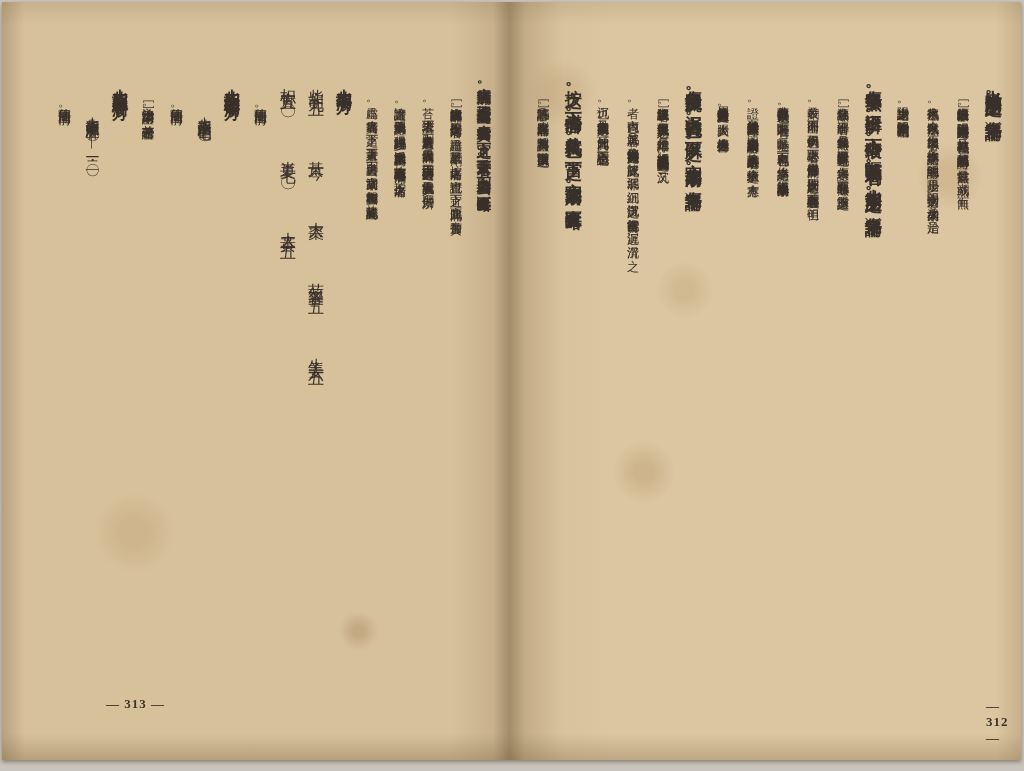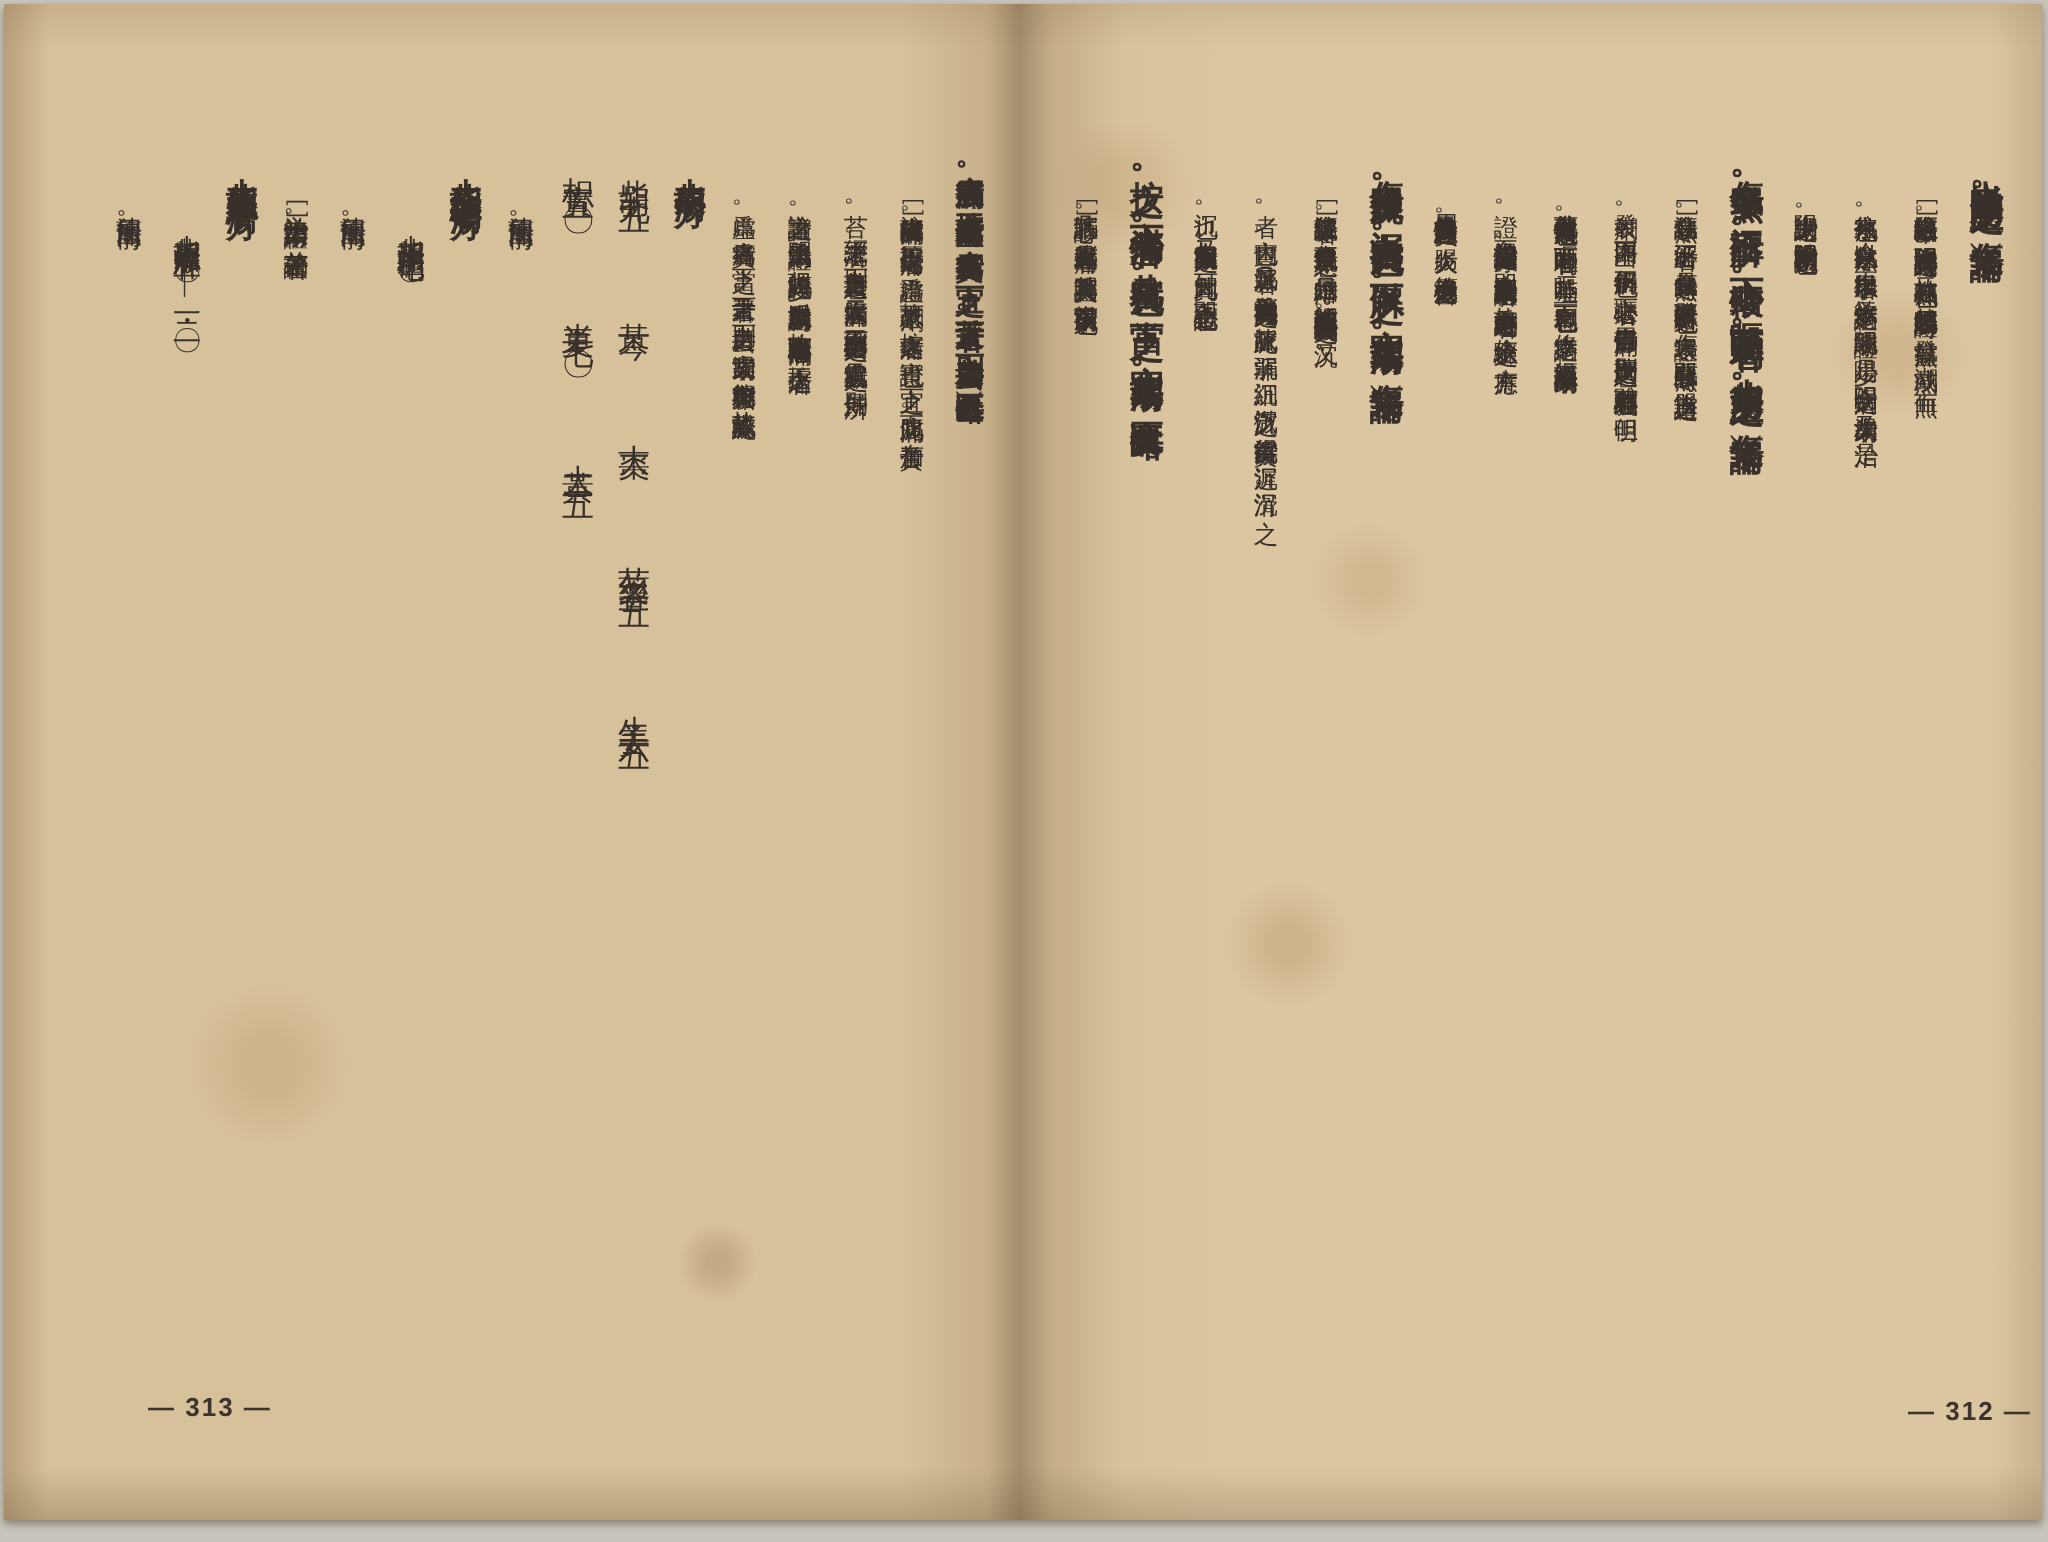--- a/index.html
+++ b/index.html
@@ -45,25 +45,25 @@
   .note{font-size:12.2px;letter-spacing:.35px;padding-inline-start:21px;}
   .heading{font-size:16px;letter-spacing:2px;font-weight:bold;}
   .addline{font-size:14px;letter-spacing:1.2px;padding-inline-start:30px;}
   .method{font-size:13px;letter-spacing:1px;padding-inline-start:21px;}
   .indication{font-size:12.5px;letter-spacing:.5px;padding-inline-start:21px;}
   .ingredient-col{font-size:16px;letter-spacing:3.5px;}
   .ing{margin-inline-end:54px;}
   .ing:last-child{margin-inline-end:0;}
   .page-number{
     position:absolute;
-    font-family:Liberation Sans, sans-serif;
-    font-size:13px;font-weight:bold;color:#3c342c;letter-spacing:1px;
+    font-family:Liberation Serif, serif;
+    font-size:13px;font-weight:bold;color:#3c342c;letter-spacing:1px;margin-left:32px;
   }
   .pn-left{left:72px;top:694px;}
-  .pn-right{left:952px;top:696px;text-align:center;}
+  .pn-right{left:952px;top:696px;}
 </style>
 </head>
 <body>
 
 <div class="scan">
 
   <div class="vtext" style="top:74px;right:13px;width:480px;height:660px;">
     <div class="col quote">出者大陷胸湯主之。（傷寒論）</div>
     <div class="col note">［註］傷寒經過十餘日頃。爲現陽明裡實證之時期。故云熱結在裡也。然若純屬陽明證時。當發瘟熱。或潮熱。而無</div>
     <div class="col note">往來寒熱也。今以往來寒熱。更加以復字者。欲示本條之病證。非純陽明證。是少陽。陽明之合病。及大柴胡湯。是治</div>

